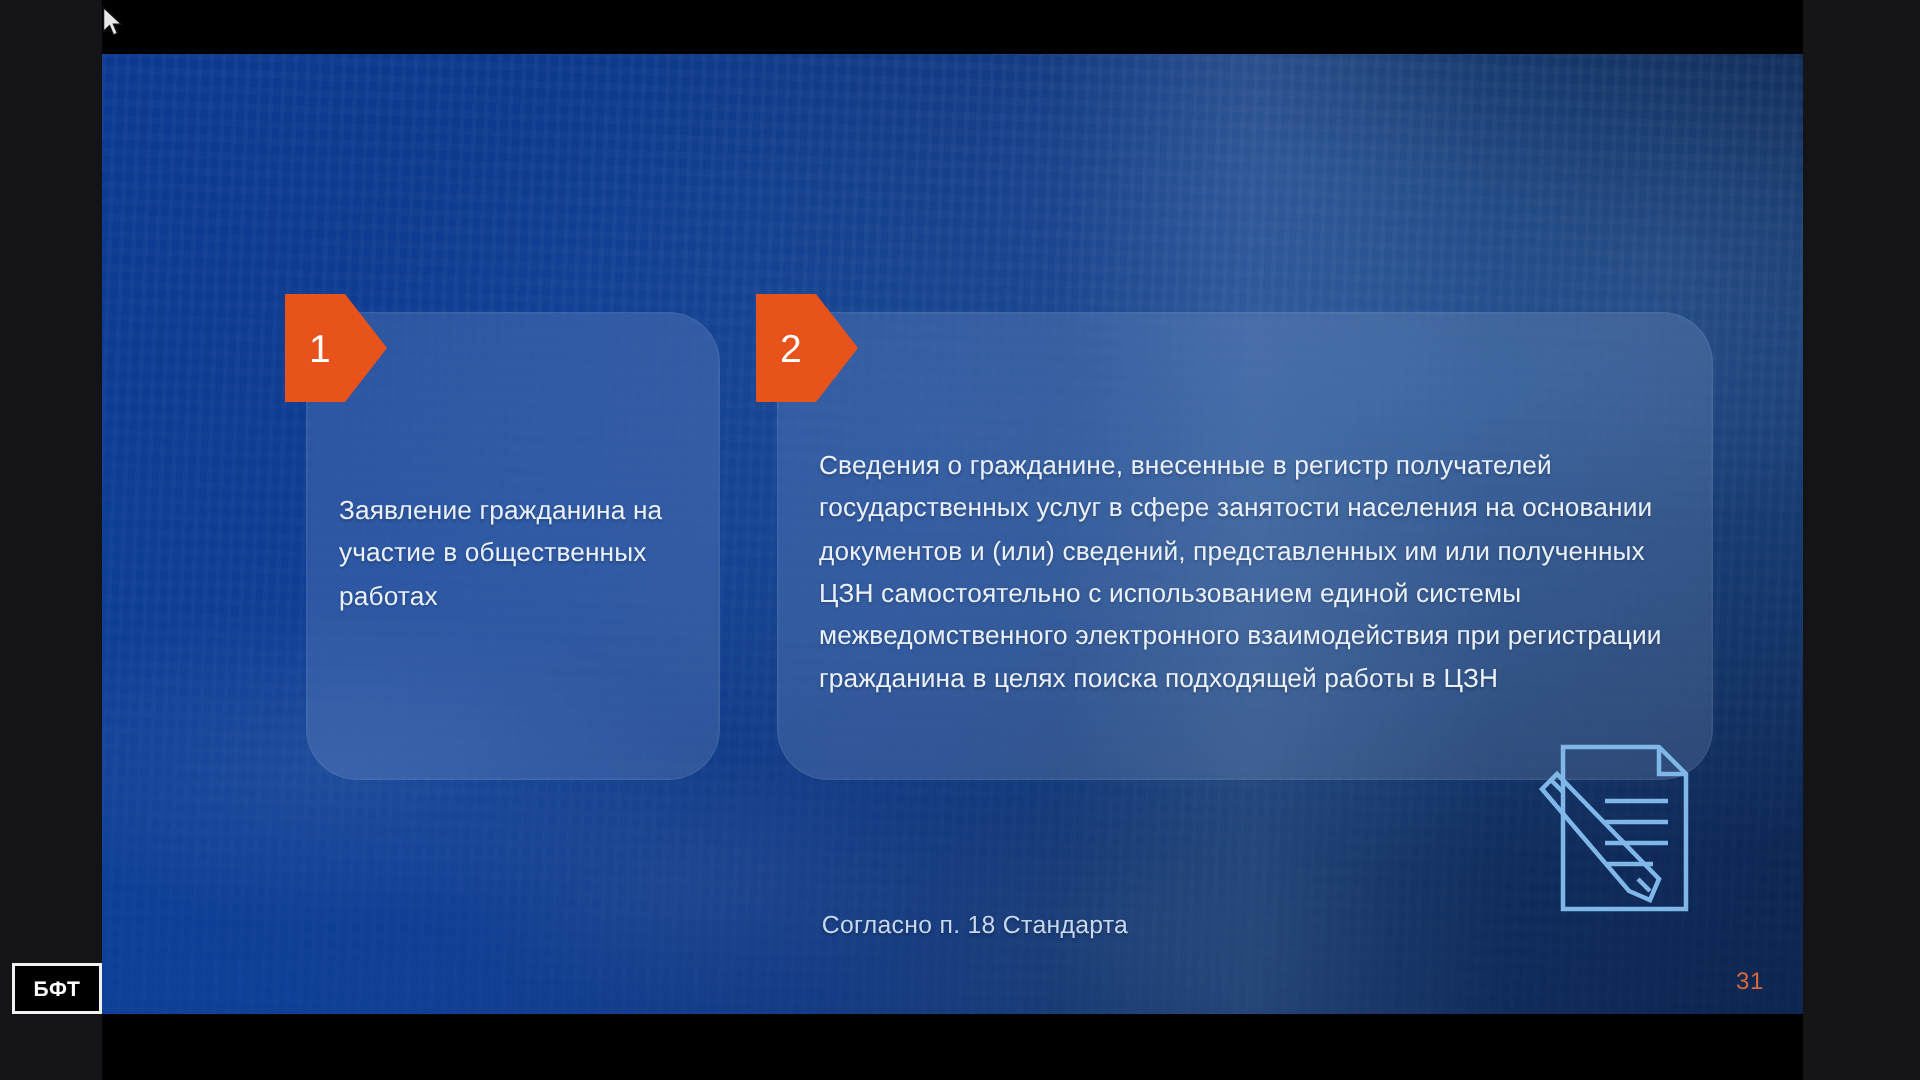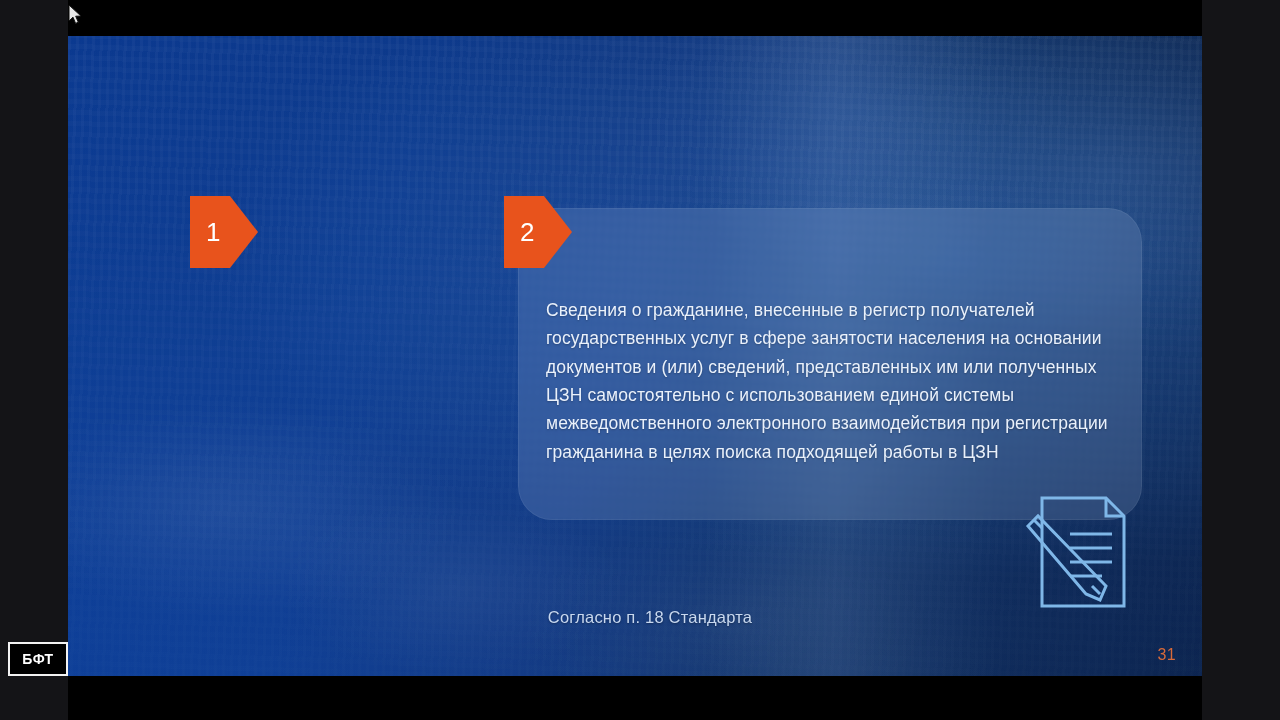--- a/index.html
+++ b/index.html
@@ -234,20 +234,23 @@
       <path d="M1 1 L1 17 L5 13.2 L7.6 19.4 L10.3 18.2 L7.7 12.2 L13 12.1 Z" fill="#e9e9e9" stroke="#111" stroke-width="1"></path>
     </svg>
   </div>
 
   <div id="slide">
     <div class="photo-overlay"></div>
     <div class="photo-blobs"></div>
     <div class="light-column"></div>
 
 
+    <div class="card" id="card-1">
+      <div class="card-text">Заявление гражданина на участие в общественных работах</div>
+    </div>
     <div class="badge" id="badge-1">
       <div class="shape">
         <svg width="70" height="72" viewBox="0 0 70 72">
           <path d="M0 0 H40 L68 36 L40 72 H0 Z" fill="#E8531C"></path>
         </svg>
       </div>
       <div class="num">1</div>
     </div>
 
     <div class="card" id="card-2">

